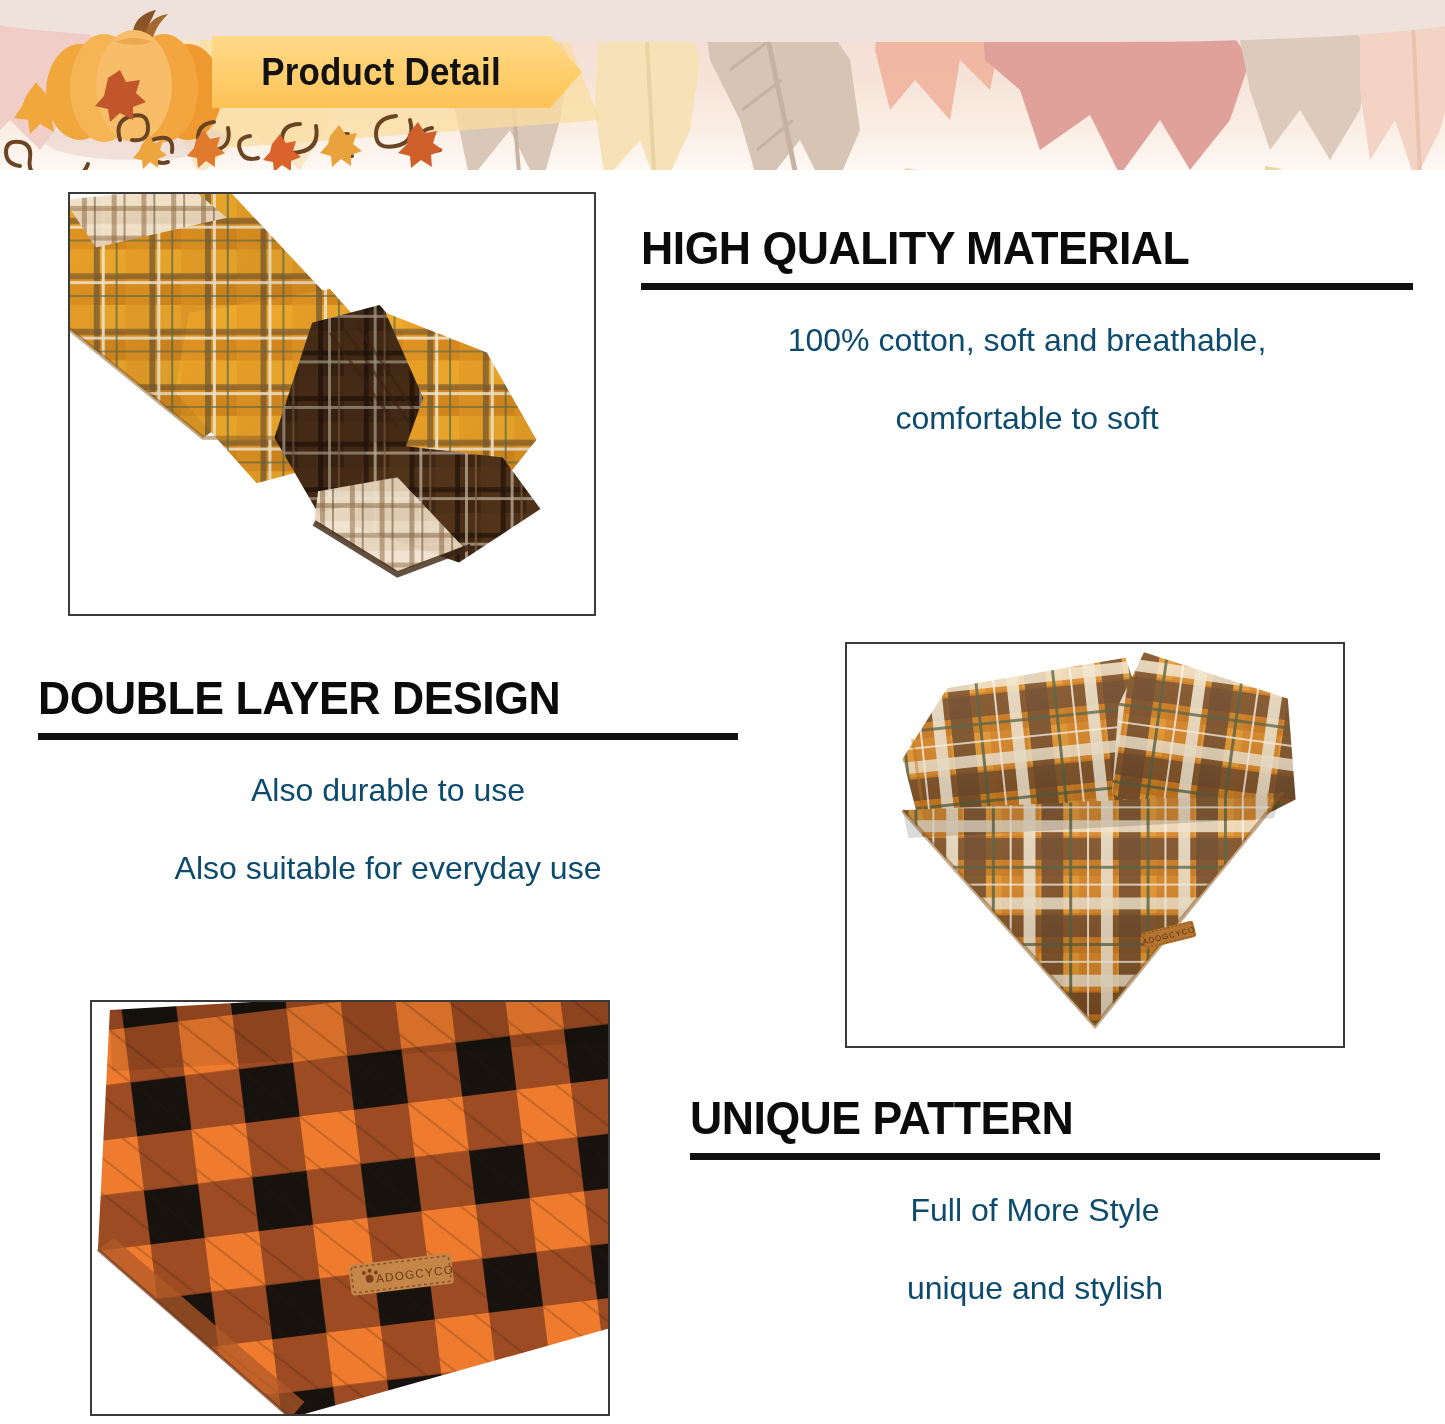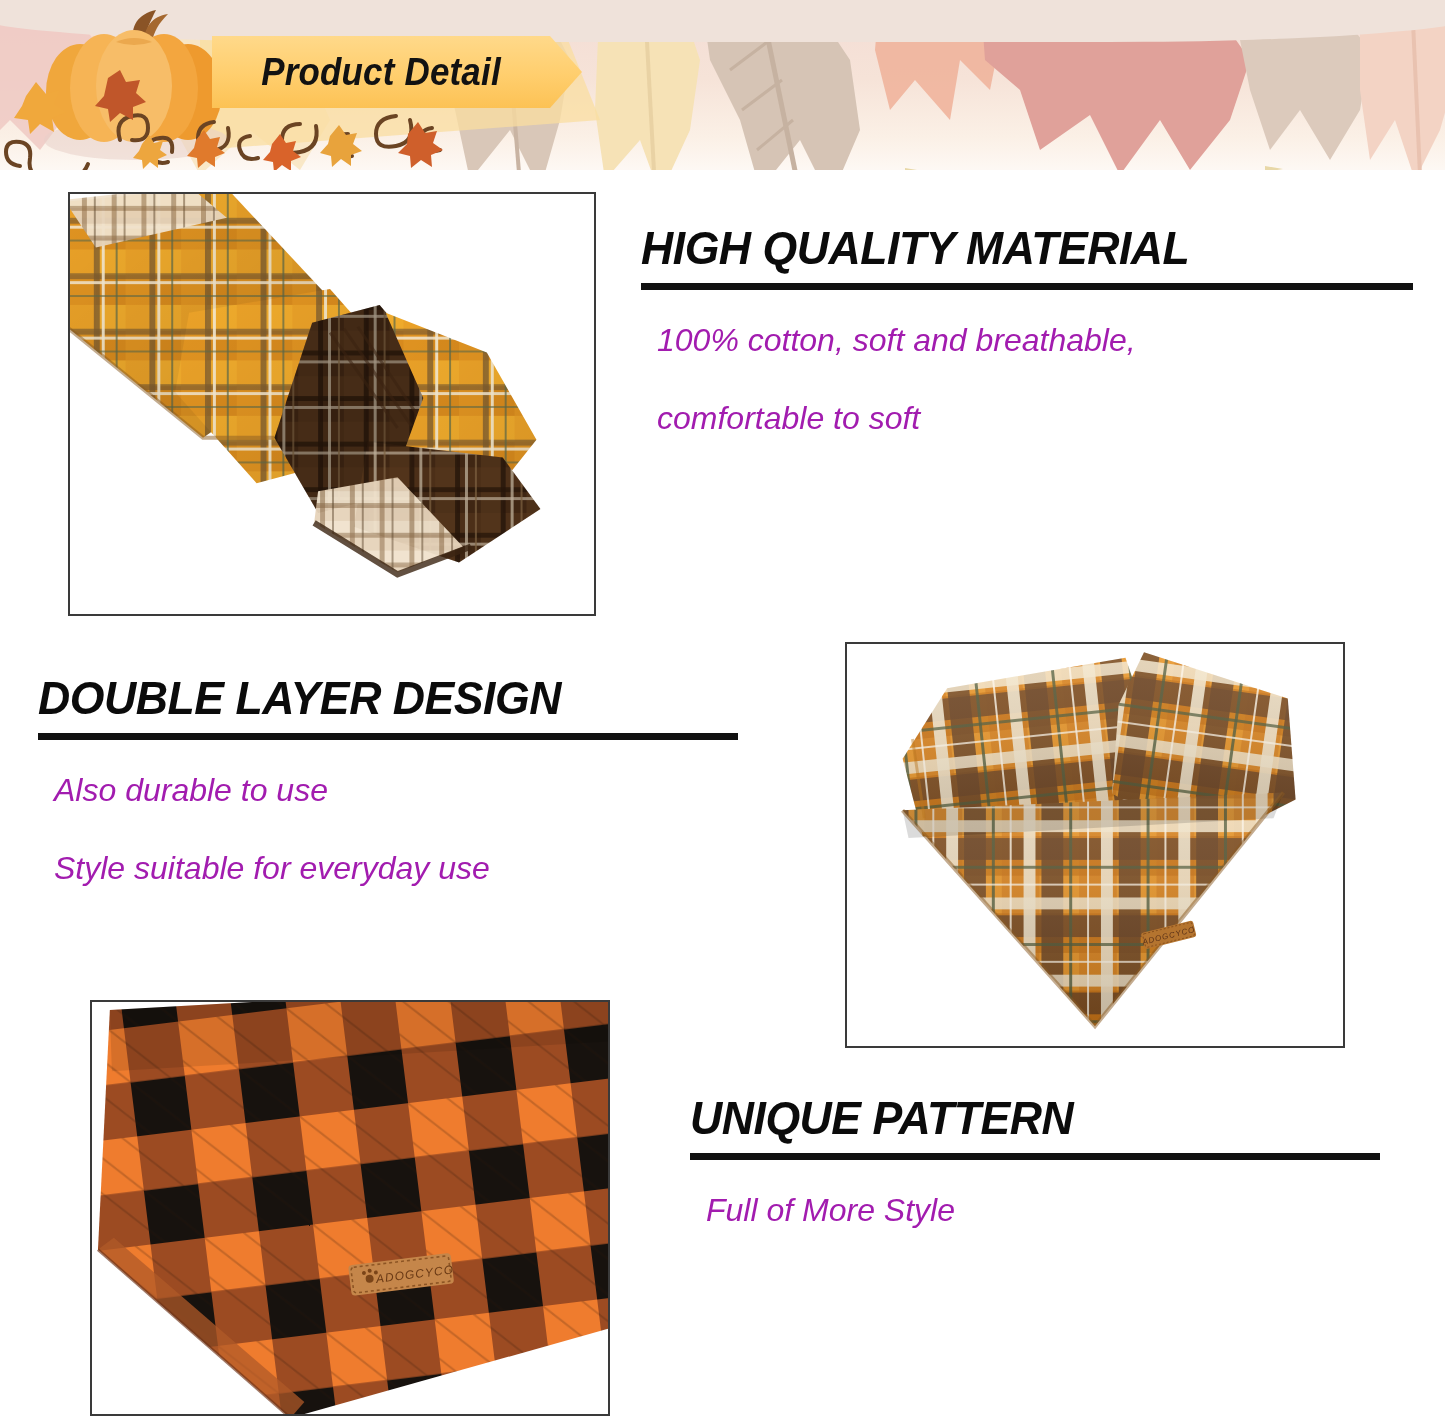--- a/index.html
+++ b/index.html
@@ -1,21 +1,21 @@
 <!DOCTYPE html>
 <html><head>
 <meta charset="utf-8">
 <style>
   html,body{margin:0;padding:0;}
   body{
     width:1445px;height:1424px;background:#ffffff;
     font-family:"Liberation Sans",sans-serif;
     overflow:hidden;position:relative;
   }
-  .page{position:relative;width:1445px;height:1424px;background:#fff;overflow:hidden;font-style:italic;}
+  .page{position:relative;width:1445px;height:1424px;background:#fff;overflow:hidden;}
 
   
   .header{position:absolute;left:0;top:0;width:1445px;height:196px;overflow:hidden;}
   .hdr-bg{position:absolute;left:0;top:0;width:1445px;height:196px;
      background:linear-gradient(180deg,#f3dcd4 0%,#f6e3d8 40%,#fbf0e6 70%,#ffffff 100%);}
   .hdr-arc{position:absolute;left:-40px;top:-26px;width:1530px;height:60px;
      background:#b9bbbd;border-radius:50%/100%;opacity:.85;}
   .hdr-arc2{position:absolute;left:-40px;top:-18px;width:1530px;height:60px;
      background:#efe2da;border-radius:50%/100%;}
   .hdr-white{position:absolute;left:0;bottom:0;width:1445px;height:26px;background:#fff;}
@@ -39,22 +39,22 @@
   .feat{position:absolute;}
   .feat h2{
      margin:0;padding:0;
      font-family:"Liberation Sans",sans-serif;
      font-weight:bold;font-size:46px;line-height:52px;color:#0b0b0b;
      letter-spacing:-0.5px;transform:scaleX(.97);transform-origin:left center;
      white-space:nowrap;
   }
   .rule{height:7px;background:#111;margin-top:9px;}
   .feat p{
-     margin:16px;font-size:32px;line-height:40px;color:#a21caf;
-     font-family:"Liberation Sans",sans-serif;white-space:nowrap;
+     margin:4px;font-size:32px;line-height:40px;color:#0c4a6e;
+     font-family:"Liberation Sans",sans-serif;white-space:nowrap;text-align:center;
   }
   .lines{margin-top:30px;}
   .lines p + p{margin-top:38px;}
 
   
   .frame{position:absolute;border:2px solid #3a3a3a;background:#fff;overflow:hidden;box-sizing:border-box;}
   .photo{position:absolute;left:0;top:0;width:100%;height:100%;}
 </style>
 </head>
 <body>
@@ -224,21 +224,21 @@
       <p>100% cotton, soft and breathable,</p>
       <p>comfortable to soft</p>
     </div>
   </div>
 
   <div class="feat" style="left:38px;top:672px;width:700px;">
     <h2>DOUBLE LAYER DESIGN</h2>
     <div class="rule"></div>
     <div class="lines">
       <p>Also durable to use</p>
-      <p>Style suitable for everyday use</p>
+      <p>Also suitable for everyday use</p>
     </div>
   </div>
 
   <div class="frame" style="left:845px;top:642px;width:500px;height:406px;">
     <svg class="photo" viewBox="0 0 500 406" preserveAspectRatio="none">
       <defs>
         <pattern id="bigPlaid" width="78" height="78" patternUnits="userSpaceOnUse">
           <rect width="78" height="78" fill="#e08a1e"></rect>
           <rect width="78" height="38" fill="#e8962a"></rect>
           <rect y="38" width="78" height="40" fill="#d07c18"></rect>
@@ -331,16 +331,17 @@
         <text x="66" y="21" font-family="Liberation Sans, sans-serif" font-size="12" fill="#6b3a15" text-anchor="middle" letter-spacing="1.2">ADOGCYCO</text>
       </g>
     </svg>
   </div>
 
   <div class="feat" style="left:690px;top:1092px;width:690px;">
     <h2>UNIQUE PATTERN</h2>
     <div class="rule"></div>
     <div class="lines">
       <p>Full of More Style</p>
+      <p>unique and stylish</p>
     </div>
   </div>
 
 </div>
 
 </body></html>

